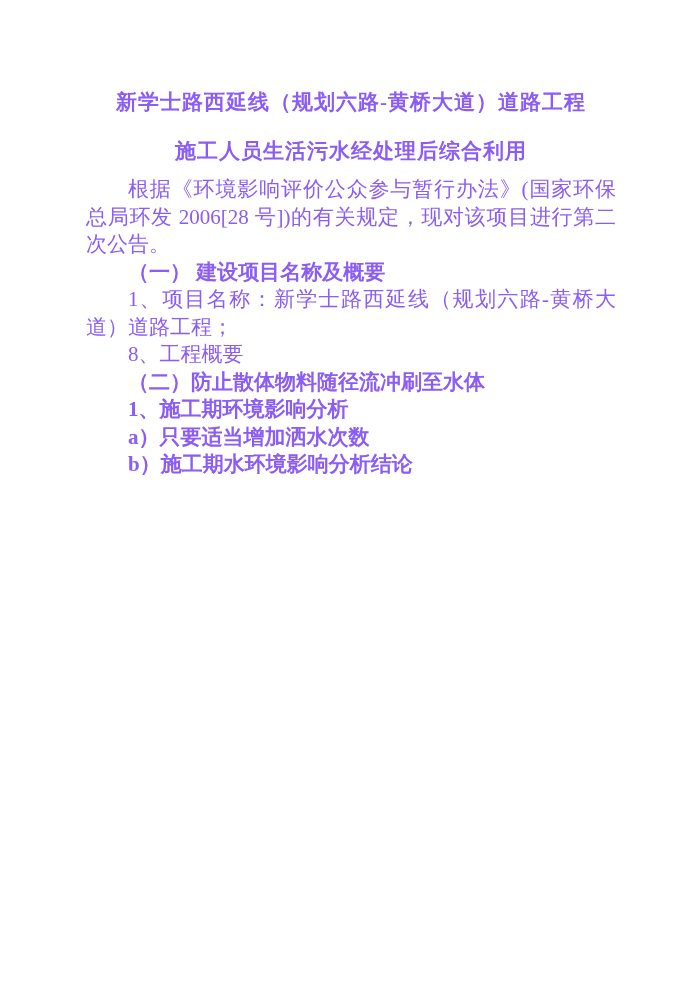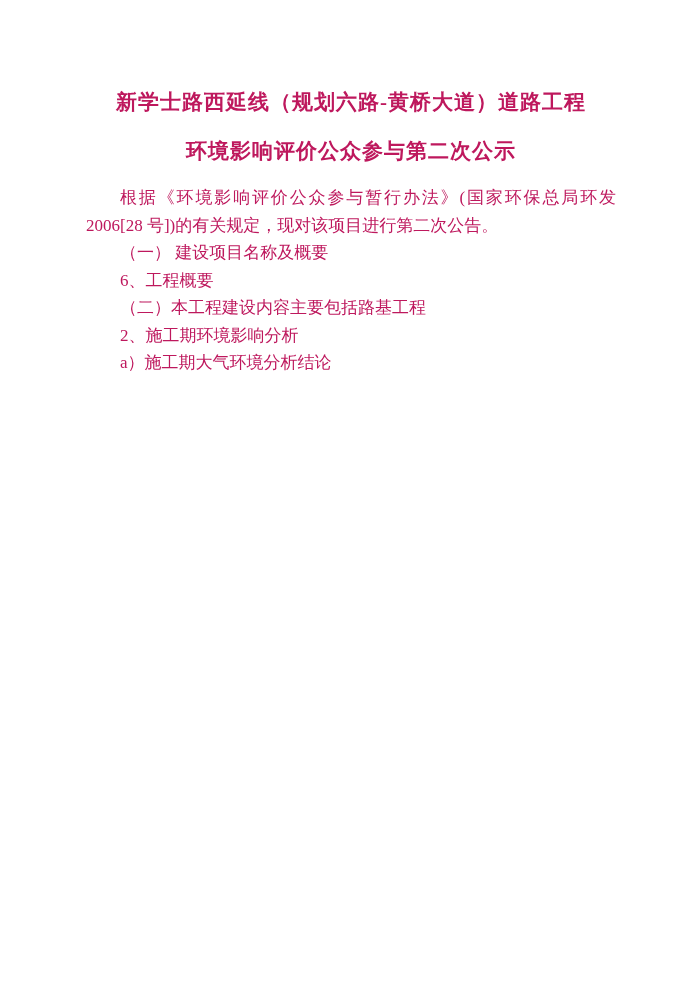--- a/index.html
+++ b/index.html
@@ -8,65 +8,67 @@
     background: #ffffff;
   }
   .page {
     position: relative;
     width: 700px;
     height: 989px;
     margin: 0 auto;
     background: #ffffff;
     overflow: hidden;
     font-family: "Liberation Serif", "DejaVu Serif", serif;
-    color: #be185d;
+    color: #8b5cf6;
   }
   .content {
     position: absolute;
     left: 86px;
     right: 84px;
     top: 78px;
   }
   .doc-title {
     text-align: center;
     font-size: 21px;
     font-weight: bold;
     line-height: 49px;
     letter-spacing: 1px;
   }
   .body-text {
-    margin-top: 8px;
-    font-size: 17px;
+    margin-top: 0;
+    font-size: 21px;
     line-height: 27.5px;
     text-align: justify;
     text-justify: inter-ideograph;
   }
   .para, .heading {
     margin: 0;
     padding: 0;
     text-indent: 2em;
   }
   .heading {
-    font-weight: normal;
+    font-weight: bold;
   }
 </style>
 </head>
 <body>
 
 <div class="page">
   <div class="content">
 
     <div class="doc-title">
       <div>新学士路西延线（规划六路-黄桥大道）道路工程</div>
-      <div>环境影响评价公众参与第二次公示</div>
+      <div>施工人员生活污水经处理后综合利用</div>
     </div>
 
     <div class="body-text">
       <p class="para">根据《环境影响评价公众参与暂行办法》(国家环保总局环发 2006[28 号])的有关规定，现对该项目进行第二次公告。</p>
       <p class="heading">（一） 建设项目名称及概要</p>
-      <p class="para">6、工程概要</p>
-      <p class="heading">（二）本工程建设内容主要包括路基工程</p>
-      <p class="heading">2、施工期环境影响分析</p>
-      <p class="heading">a）施工期大气环境分析结论</p>
+      <p class="para">1、项目名称：新学士路西延线（规划六路-黄桥大道）道路工程；</p>
+      <p class="para">8、工程概要</p>
+      <p class="heading">（二）防止散体物料随径流冲刷至水体</p>
+      <p class="heading">1、施工期环境影响分析</p>
+      <p class="heading">a）只要适当增加洒水次数</p>
+      <p class="heading">b）施工期水环境影响分析结论</p>
     </div>
 
   </div>
 </div>
 
 </body></html>

